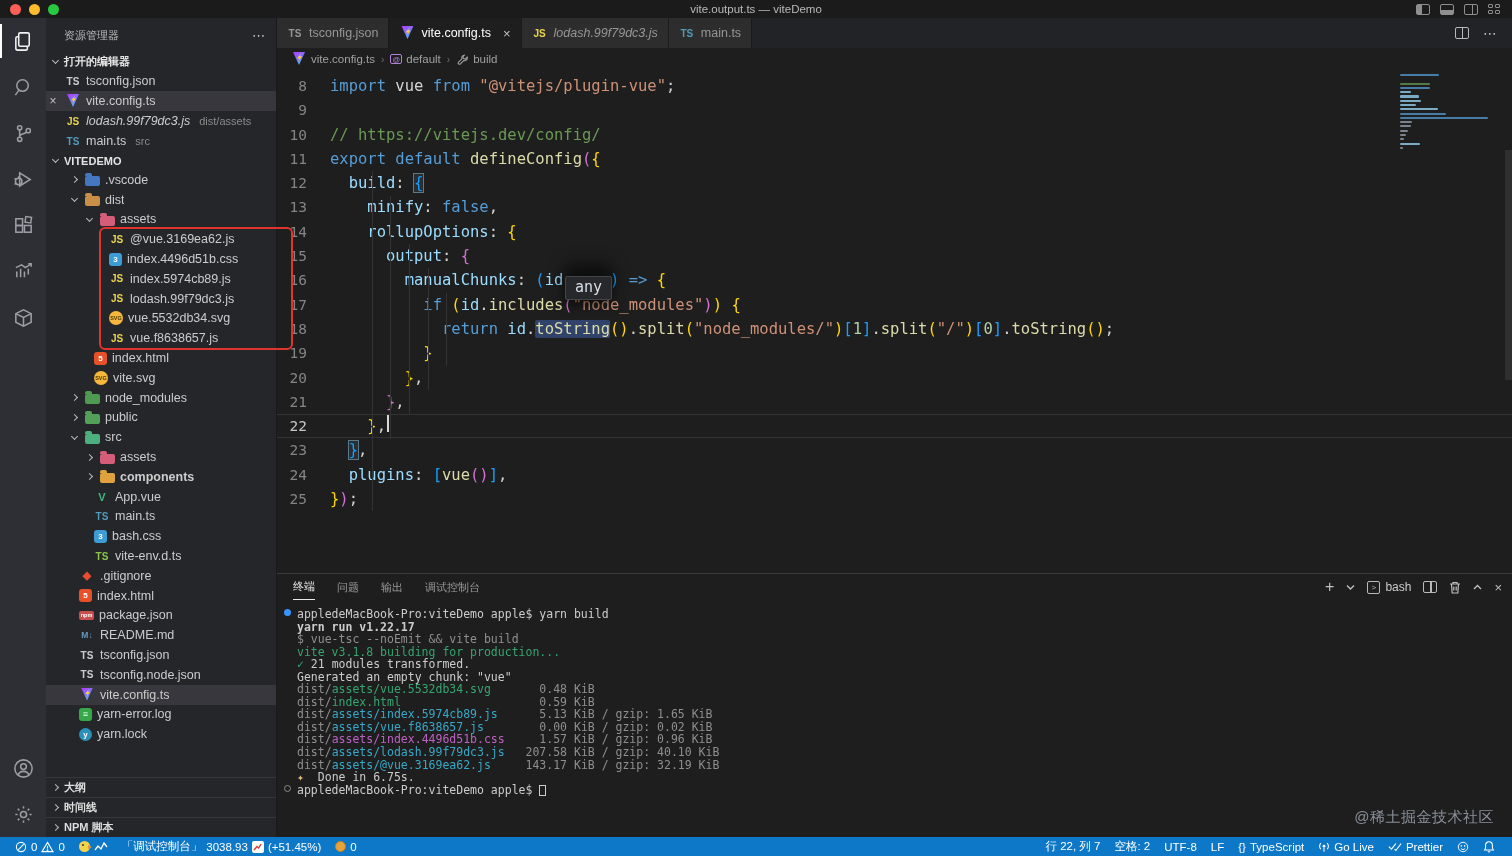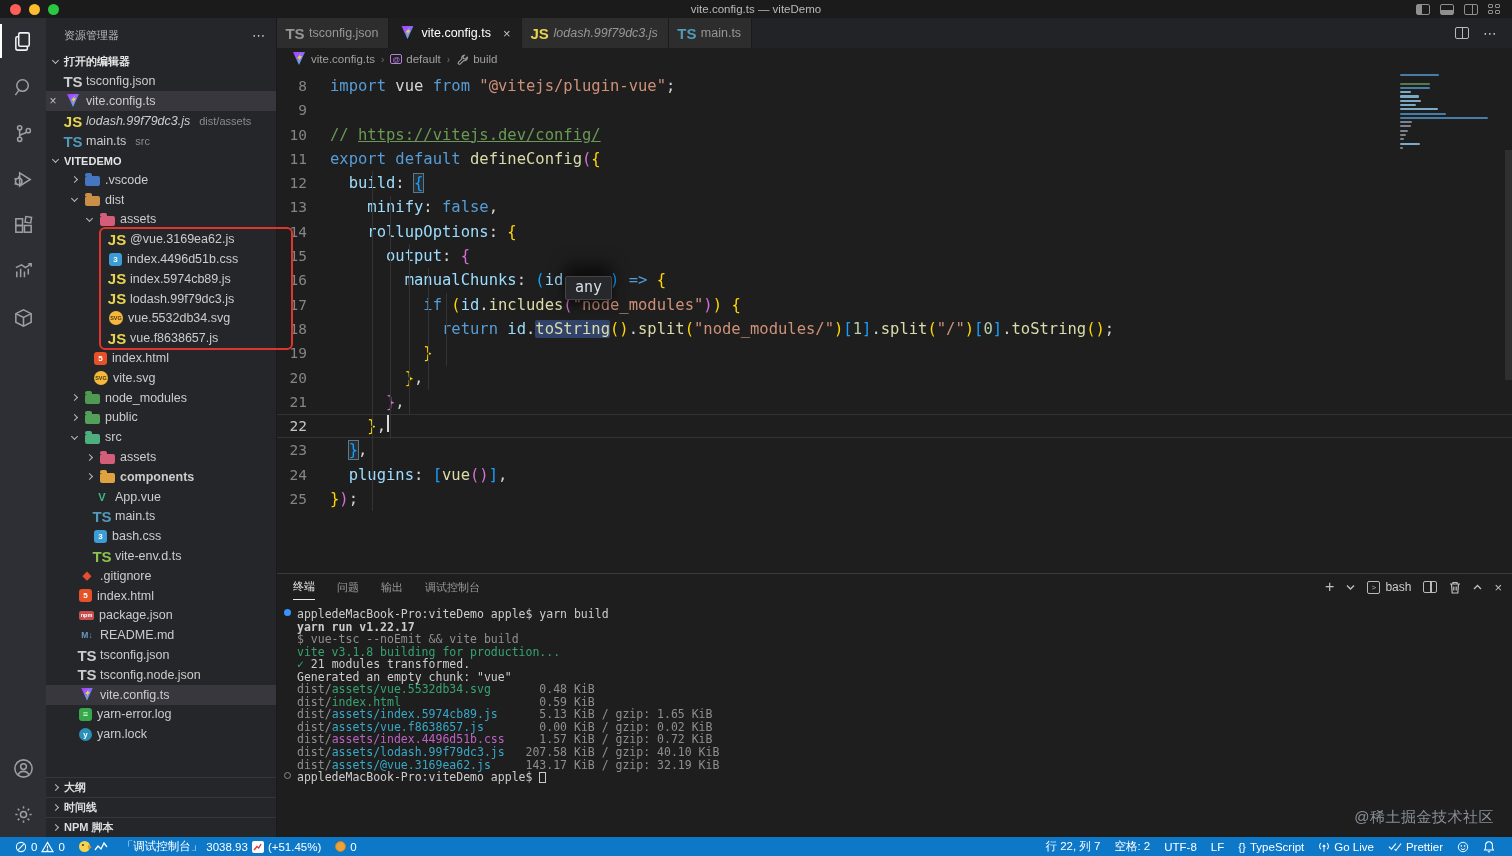--- a/index.html
+++ b/index.html
@@ -43,21 +43,21 @@
   .row.sel{background:#37373d}
   .row .extra{color:#8a8a8a;font-size:11px;margin-left:4px}
   .row.preview .lbl{font-style:italic}
   .row .closex{width:14px;text-align:center;color:#c0c0c0;font-size:12px;flex:none}
   .tree{position:relative}
   .redbox{position:absolute;left:53px;width:194px;border:2.5px solid #e0342f;border-radius:6px;pointer-events:none;z-index:3}
   .sb-bottom{margin-top:auto}
   .sb-sec{height:20px;border-top:1px solid #37373b;display:flex;align-items:center;font-weight:bold;font-size:11px;color:#dddddd;padding-left:4px;gap:3px}
 
   
-  .fi{width:16px;height:16px;flex:none;display:inline-flex;align-items:center;justify-content:center;font-weight:bold;font-size:15px;position:relative;font-family:"Liberation Sans",sans-serif}
+  .fi{width:16px;height:16px;flex:none;display:inline-flex;align-items:center;justify-content:center;font-weight:bold;font-size:10px;position:relative;font-family:"Liberation Sans",sans-serif}
   .i-js{color:#e8d44d}
   .i-ts{color:#519aba}
   .i-tsg{color:#8bc34a}
   .i-css{background:#3b9cd6;color:#fff;border-radius:3px;width:13px;height:13px;font-size:8px}
   .i-html{background:#e65127;color:#fff;border-radius:3px;width:13px;height:13px;font-size:8px}
   .i-svg{background:#f5b83d;color:#4d3800;border-radius:7px;width:14px;height:14px;font-size:5.5px}
   .i-vue{color:#41b883;font-size:11px}
   .i-git{color:#e84d31;font-size:11px}
   .i-npm{background:#c94f4f;color:#fff;border-radius:2px;width:15px;height:9px;font-size:5.5px}
   .i-md{color:#6997bf;font-size:8.5px}
@@ -89,21 +89,21 @@
   .sym-ic{border:1px solid #b180d7;color:#b180d7;border-radius:2px;width:12px;height:10px;font-size:7.5px;display:inline-flex;align-items:center;justify-content:center}
 
   
   .code-area{flex:1;position:relative;overflow:hidden;background:#1e1e1e;font-family:"DejaVu Sans Mono","Liberation Mono",monospace;font-size:15.5px}
   .code-lines{position:absolute;inset:4px 120px auto 0}
   .cl{display:flex;height:24.3px;line-height:24.3px;position:relative;white-space:pre}
   .ln{width:53px;padding-right:23px;text-align:right;color:#858585;flex:none;font-size:14.5px}
   .cl.cur .ln{color:#c6c6c6}
   .cl.cur::before{content:"";position:absolute;left:0;right:-120px;top:0;bottom:0;border-top:1px solid #323232;border-bottom:1px solid #323232;pointer-events:none}
   .tk-kw{color:#569cd6}.tk-prop{color:#9cdcfe}.tk-fn{color:#dcdcaa}.tk-str{color:#ce9178}
-  .tk-cmt{color:#6a9955}.tk-cmtu{color:#6a9955;text-decoration:underline}.tk-typ{color:#4ec9b0}
+  .tk-cmt{color:#6a9955}.tk-cmtu{color:#6a9955;}.tk-typ{color:#4ec9b0}
   .tk-num{color:#b5cea8}.tk-pun{color:#d4d4d4}.tk-v{color:#d4d4d4}
   .tk-b1{color:#ffd700}.tk-b2{color:#d670d6}.tk-b3{color:#179fff}
   .tk-b3x{color:#179fff;outline:1px solid #5a7a8c;background:rgba(90,122,140,.18)}
   .tk-fnh{color:#dcdcaa;background:#31436a;border-radius:2px}
   .cursor{display:inline-block;width:2px;height:18px;background:#d8d8d8;vertical-align:middle;margin-left:0.5px}
   .guide{position:absolute;width:1px;background:#333333}
   .hover-tip{position:absolute;background:#27282c;border:1px solid #454545;color:#d8dee6;
     padding:1px 9px 3px 9px;font-size:15px;z-index:6;border-radius:2px;
     box-shadow:0 -12px 16px rgba(0,0,0,.55),0 5px 12px rgba(0,0,0,.55)}
   .minimap{position:absolute;top:4px;right:8px;width:104px}
@@ -145,21 +145,21 @@
 <body>
 
 <div class="app">
 
   <div class="titlebar">
     <div class="lights">
       <span class="light" style="background:#ff5f57"></span>
       <span class="light" style="background:#febc2e"></span>
       <span class="light" style="background:#28c840"></span>
     </div>
-    <div class="title-text">vite.config.ts — viteDemo</div>
+    <div class="title-text">vite.output.ts — viteDemo</div>
     <div class="layout-icons">
       <span class="lyi left"></span>
       <span class="lyi bottom"></span>
       <span class="lyi right"></span>
       <span class="lyi grid">
           <i></i>
           <i></i>
           <i></i>
           <i></i>
         </span>
@@ -568,23 +568,24 @@
             <div class="tl"><span class="deco filled"></span><span class="t-fg">appledeMacBook-Pro:viteDemo apple$ yarn build</span></div>
             <div class="tl"><span class="t-fg t-b">yarn run v1.22.17</span></div>
             <div class="tl"><span class="t-dim">$ vue-tsc --noEmit &amp;&amp; vite build</span></div>
             <div class="tl"><span class="t-g">vite v3.1.8 building for production...</span></div>
             <div class="tl"><span class="t-g">✓</span><span class="t-fg"> 21 modules transformed.</span></div>
             <div class="tl"><span class="t-fg">Generated an empty chunk: "vue"</span></div>
             <div class="tl"><span class="t-dim">dist/</span><span class="t-g">assets/vue.5532db34.svg</span><span class="t-dim">       0.48 KiB</span></div>
             <div class="tl"><span class="t-dim">dist/</span><span class="t-g">index.html</span><span class="t-dim">                    0.59 KiB</span></div>
             <div class="tl"><span class="t-dim">dist/</span><span class="t-cy">assets/index.5974cb89.js</span><span class="t-dim">      5.13 KiB / gzip: 1.65 KiB</span></div>
             <div class="tl"><span class="t-dim">dist/</span><span class="t-cy">assets/vue.f8638657.js</span><span class="t-dim">        0.00 KiB / gzip: 0.02 KiB</span></div>
-            <div class="tl"><span class="t-dim">dist/</span><span class="t-mg">assets/index.4496d51b.css</span><span class="t-dim">     1.57 KiB / gzip: 0.72 KiB</span></div>
+            <div class="tl"><span class="t-dim">dist/</span><span class="t-mg">assets/index.4496d51b.css</span><span class="t-dim">     1.57 KiB / gzip: 0.96 KiB</span></div>
             <div class="tl"><span class="t-dim">dist/</span><span class="t-cy">assets/lodash.99f79dc3.js</span><span class="t-dim">   207.58 KiB / gzip: 40.10 KiB</span></div>
             <div class="tl"><span class="t-dim">dist/</span><span class="t-cy">assets/@vue.3169ea62.js</span><span class="t-dim">     143.17 KiB / gzip: 32.19 KiB</span></div>
+            <div class="tl"><span class="t-y">✦</span><span class="t-fg">  Done in 6.75s.</span></div>
             <div class="tl"><span class="deco open"></span><span class="t-fg">appledeMacBook-Pro:viteDemo apple$ </span><span class="t-cursor"></span></div>
           </div>
         <div class="watermark">@稀土掘金技术社区</div>
       </div>
     </div>
   </div>
 
   <div class="statusbar">
     <span class="st">
       <svg width="12" height="12" viewBox="0 0 14 14" fill="none" stroke="#fff" stroke-width="1.2">

